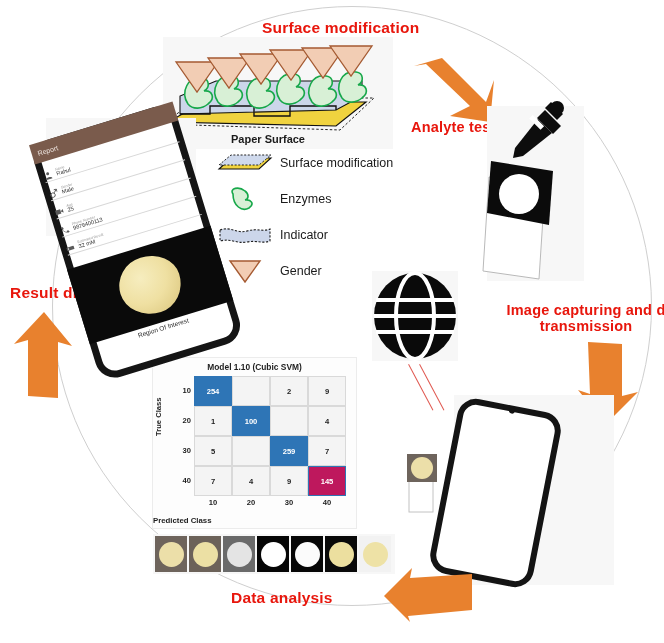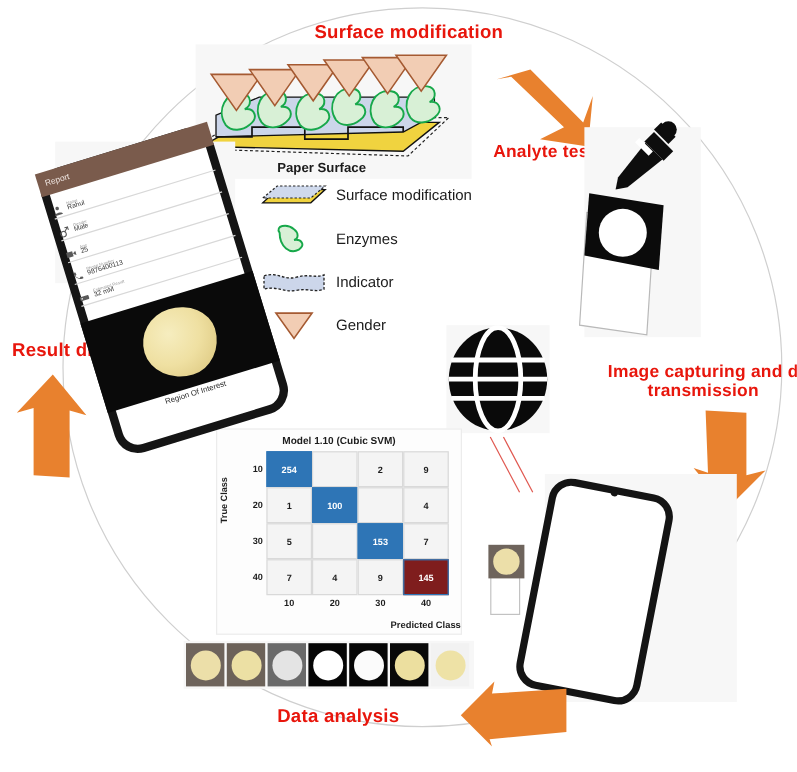--- a/index.html
+++ b/index.html
@@ -77,26 +77,26 @@
       background:#fff;box-sizing:border-box;}
   .ph2-notch{position:absolute;left:50%;top:2px;width:6px;height:6px;margin-left:-3px;
       border-radius:50%;background:#141414;}
   .ph2-home{position:absolute;left:50%;bottom:2px;margin-left:-19px;width:38px;height:3px;
       border-radius:2px;background:#141414;}
   #slide-small{position:absolute;left:405px;top:452px;width:36px;height:62px;}
   .sig-line{position:absolute;background:#e0574f;height:1px;transform-origin:0 0;}
 
   
   #cm-wrap{position:absolute;left:152px;top:357px;width:205px;height:172px;
-      background:#fdfdfd;border:1px solid #ececec;box-sizing:border-box;margin-left:28px;}
+      background:#fdfdfd;border:1px solid #ececec;box-sizing:border-box;}
   #cm-title{position:absolute;left:0;right:0;top:4px;text-align:center;
       font-size:8.4px;font-weight:bold;color:#1d1d1d;}
   #cm-ylab{position:absolute;left:1px;top:78px;font-size:7.6px;font-weight:bold;
       color:#1d1d1d;transform:rotate(-90deg);transform-origin:0 0;white-space:nowrap;}
-  #cm-xlab{position:absolute;left:0;right:0;bottom:3px;text-align:right;
+  #cm-xlab{position:absolute;left:0;right:0;bottom:3px;text-align:left;
       font-size:7.8px;font-weight:bold;color:#1d1d1d;}
   #cm-grid{position:absolute;left:41px;top:18px;width:152px;height:120px;
       display:grid;grid-template-columns:repeat(4,1fr);grid-template-rows:repeat(4,1fr);}
   .cm-cell{border:1px solid #d9d9d9;display:flex;align-items:center;justify-content:center;
       font-size:7.6px;font-weight:bold;color:#1d1d1d;background:#f4f4f4;box-sizing:border-box;}
   .cm-cell.diag{background:#2e75b6;color:#ffffff;border-color:#2e75b6;}
   .cm-cell.blank{color:transparent;}
   .cm-rlab{position:absolute;left:20px;width:18px;text-align:right;font-size:7.6px;
       font-weight:bold;color:#1d1d1d;}
   .cm-clab{position:absolute;top:140px;width:38px;text-align:center;font-size:7.6px;
@@ -259,26 +259,26 @@
         <div class="cm-cell diag" style="background: rgb(46, 117, 182);">254</div>
         <div class="cm-cell blank"></div>
         <div class="cm-cell">2</div>
         <div class="cm-cell">9</div>
         <div class="cm-cell">1</div>
         <div class="cm-cell diag" style="background: rgb(46, 117, 182);">100</div>
         <div class="cm-cell blank"></div>
         <div class="cm-cell">4</div>
         <div class="cm-cell">5</div>
         <div class="cm-cell blank"></div>
-        <div class="cm-cell diag" style="background: rgb(46, 117, 182);">153</div>
+        <div class="cm-cell diag" style="background: rgb(46, 117, 182);">259</div>
         <div class="cm-cell">7</div>
         <div class="cm-cell">7</div>
         <div class="cm-cell">4</div>
         <div class="cm-cell">9</div>
-        <div class="cm-cell diag" style="background: #7f1d1d;">145</div>
+        <div class="cm-cell diag" style="background: #be185d;">145</div>
       </div>
     <div id="cm-rowlabels">
         <div class="cm-rlab" style="top: 28px;">10</div>
         <div class="cm-rlab" style="top: 58px;">20</div>
         <div class="cm-rlab" style="top: 88px;">30</div>
         <div class="cm-rlab" style="top: 118px;">40</div>
       </div>
     <div id="cm-collabels">
         <div class="cm-clab" style="left: 41px;">10</div>
         <div class="cm-clab" style="left: 79px;">20</div>

